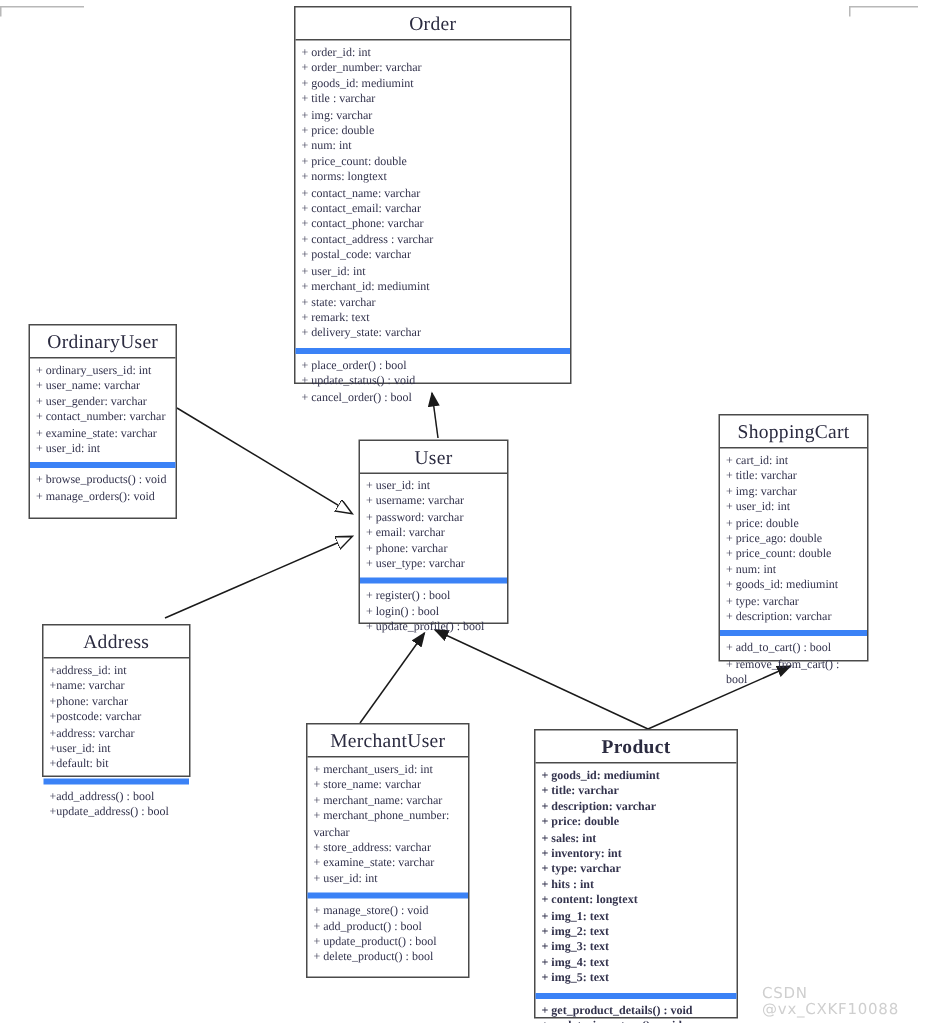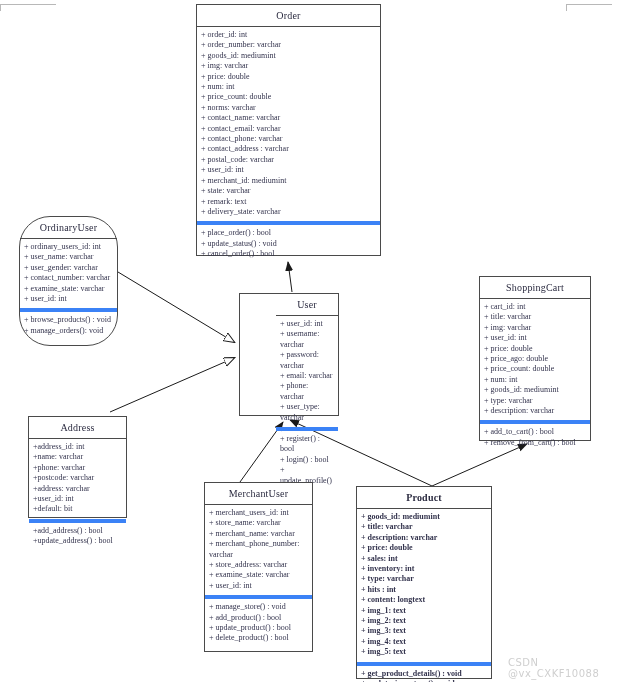--- a/index.html
+++ b/index.html
@@ -34,21 +34,21 @@
   }
   .uml-class {
     position: absolute;
     box-sizing: border-box;
     border: 1px solid #4a4a4a;
     background: #ffffff;
     z-index: 5;
   }
   .uml-title {
     text-align: center;
-    font-size: 10px;
+    font-size: 13px;
     color: #2b2b40;
     padding: 5px 2px 5px 2px;
     border-bottom: 1px solid #4a4a4a;
     line-height: 11px;
     letter-spacing: 0.2px;
   }
   .uml-section {
     padding: 3px 4px 4px 4px;
   }
   .uml-section.attrs {
@@ -99,78 +99,79 @@
   </svg>
 
   <div class="watermark" style="left:508px; top:657px;">CSDN @vx_CXKF10088</div>
 
 <div class="uml-class" style="left: 196px; top: 4px; width: 185px; height: 252px;">
       <div class="uml-title">Order</div>
       <div class="uml-section attrs">
         <div class="uml-row">+ order_id: int</div>
         <div class="uml-row">+ order_number: varchar</div>
         <div class="uml-row">+ goods_id: mediumint</div>
+        <div class="uml-row">+ title : varchar</div>
         <div class="uml-row">+ img: varchar</div>
         <div class="uml-row">+ price: double</div>
         <div class="uml-row">+ num: int</div>
         <div class="uml-row">+ price_count: double</div>
-        <div class="uml-row">+ norms: varchar</div>
+        <div class="uml-row">+ norms: longtext</div>
         <div class="uml-row">+ contact_name: varchar</div>
         <div class="uml-row">+ contact_email: varchar</div>
         <div class="uml-row">+ contact_phone: varchar</div>
         <div class="uml-row">+ contact_address : varchar</div>
         <div class="uml-row">+ postal_code: varchar</div>
         <div class="uml-row">+ user_id: int</div>
         <div class="uml-row">+ merchant_id: mediumint</div>
         <div class="uml-row">+ state: varchar</div>
         <div class="uml-row">+ remark: text</div>
         <div class="uml-row">+ delivery_state: varchar</div>
       </div>
       <div class="uml-section methods">
         <div class="uml-row">+ place_order() : bool</div>
         <div class="uml-row">+ update_status() : void</div>
         <div class="uml-row">+ cancel_order() : bool</div>
       </div>
     </div>
-    <div class="uml-class" style="left: 19px; top: 216px; width: 99px; height: 130px; border-radius: 31px;">
+    <div class="uml-class" style="left: 19px; top: 216px; width: 99px; height: 130px;">
       <div class="uml-title">OrdinaryUser</div>
       <div class="uml-section attrs">
         <div class="uml-row">+ ordinary_users_id: int</div>
         <div class="uml-row">+ user_name: varchar</div>
         <div class="uml-row">+ user_gender: varchar</div>
         <div class="uml-row">+ contact_number: varchar</div>
         <div class="uml-row">+ examine_state: varchar</div>
         <div class="uml-row">+ user_id: int</div>
       </div>
       <div class="uml-section methods">
         <div class="uml-row">+ browse_products() : void</div>
         <div class="uml-row">+ manage_orders(): void</div>
       </div>
     </div>
-    <div class="uml-class" style="left: 479px; top: 276px; width: 112px; height: 165px;">
+    <div class="uml-class" style="left: 479px; top: 276px; width: 100px; height: 165px;">
       <div class="uml-title">ShoppingCart</div>
       <div class="uml-section attrs">
         <div class="uml-row">+ cart_id: int</div>
         <div class="uml-row">+ title: varchar</div>
         <div class="uml-row">+ img: varchar</div>
         <div class="uml-row">+ user_id: int</div>
         <div class="uml-row">+ price: double</div>
         <div class="uml-row">+ price_ago: double</div>
         <div class="uml-row">+ price_count: double</div>
         <div class="uml-row">+ num: int</div>
         <div class="uml-row">+ goods_id: mediumint</div>
         <div class="uml-row">+ type: varchar</div>
         <div class="uml-row">+ description: varchar</div>
       </div>
       <div class="uml-section methods">
         <div class="uml-row">+ add_to_cart() : bool</div>
         <div class="uml-row">+ remove_from_cart() : bool</div>
       </div>
     </div>
-    <div class="uml-class" style="left: 239px; top: 293px; width: 100px; height: 123px; padding-left: 36px;">
+    <div class="uml-class" style="left: 239px; top: 293px; width: 100px; height: 123px;">
       <div class="uml-title">User</div>
       <div class="uml-section attrs">
         <div class="uml-row">+ user_id: int</div>
         <div class="uml-row">+ username: varchar</div>
         <div class="uml-row">+ password: varchar</div>
         <div class="uml-row">+ email: varchar</div>
         <div class="uml-row">+ phone: varchar</div>
         <div class="uml-row">+ user_type: varchar</div>
       </div>
       <div class="uml-section methods">

